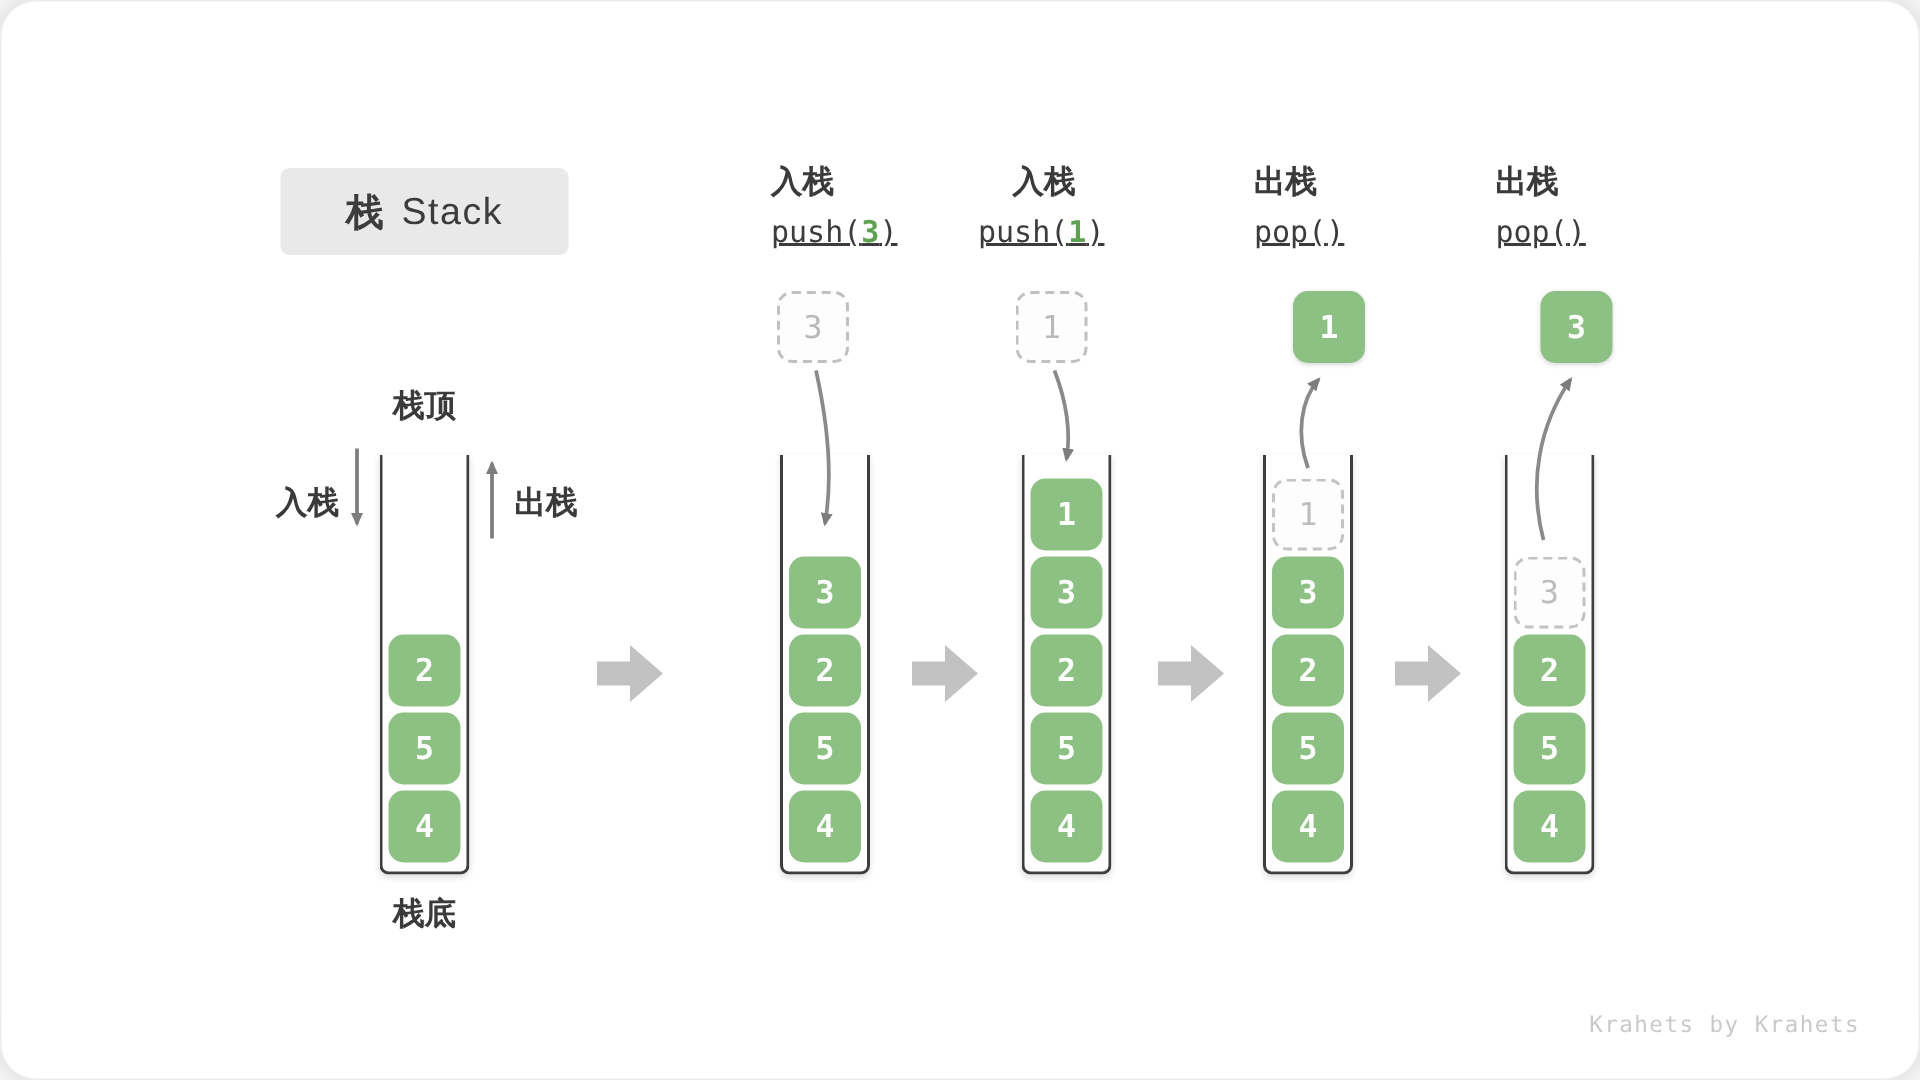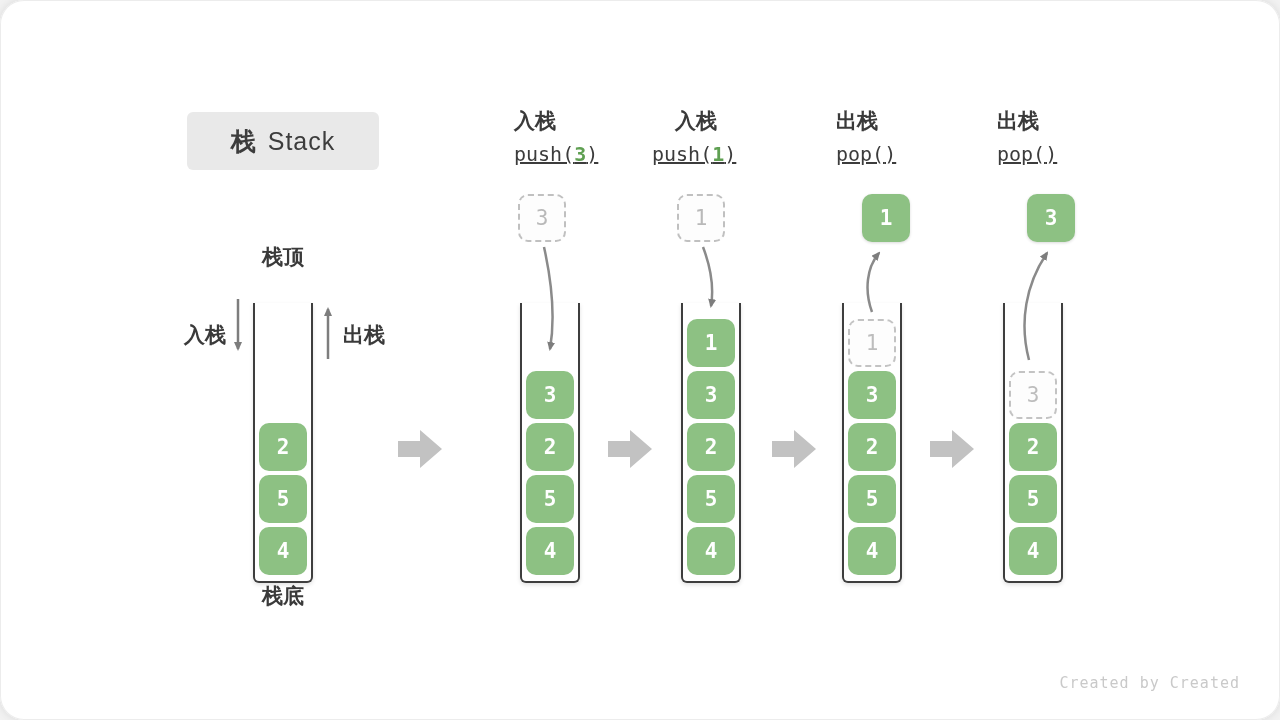--- a/index.html
+++ b/index.html
@@ -11,21 +11,21 @@
   
   .title-box{
     position:absolute;left:187px;top:112px;width:192px;height:58px;
     background:#e9e9e9;border-radius:6px;display:flex;align-items:center;justify-content:center;
     gap:12px;font-size:25px;color:#3c3c3c;
   }
   .title-zh{font-weight:700;}
   .title-en{font-family:Liberation Sans, sans-serif;letter-spacing:1px;}
   
   .lbl{position:absolute;font-weight:700;font-size:21px;color:#3a3a3a;white-space:nowrap;}
-  .lbl.center{transform:translateX(-50%);}
+  .lbl.center{transform:translateX(-50%);margin-top:13px;}
   
   .container{
     position:absolute;top:303px;width:60px;height:280px;background:#ffffff;
     border:2px solid #3e3e3e;border-top:none;border-radius:0 0 6px 6px;
     box-sizing:border-box;box-shadow:0 2px 4px rgba(0,0,0,.12);
   }
   .cell{
     position:absolute;width:48px;height:48px;left:4px;border-radius:10px;
     background:#8DC183;color:#ffffff;font-family:"DejaVu Sans Mono",monospace;
     font-size:21px;font-weight:600;display:flex;align-items:center;justify-content:center;
@@ -129,14 +129,14 @@
     <path d="M703,247 C711,268 714,288 711,306" stroke="#8a8a8a" stroke-width="2.5" fill="none" marker-end="url(#ah)"></path>
     <path d="M872,312 C864,290 867,267 879,253" stroke="#8a8a8a" stroke-width="2.5" fill="none" marker-end="url(#ah)"></path>
     <path d="M1029,360 C1019,322 1026,284 1047,253" stroke="#8a8a8a" stroke-width="2.5" fill="none" marker-end="url(#ah)"></path>
 
     <polygon points="398,441 420,441 420,430 442,449 420,468 420,457 398,457" fill="#c2c2c2"></polygon>
     <polygon points="608,441 630,441 630,430 652,449 630,468 630,457 608,457" fill="#c2c2c2"></polygon>
     <polygon points="772,441 794,441 794,430 816,449 794,468 794,457 772,457" fill="#c2c2c2"></polygon>
     <polygon points="930,441 952,441 952,430 974,449 952,468 952,457 930,457" fill="#c2c2c2"></polygon>
   </svg>
 
-  <div class="watermark">Created by Created</div>
+  <div class="watermark">Krahets by Krahets</div>
 </div>
 
 </body></html>

